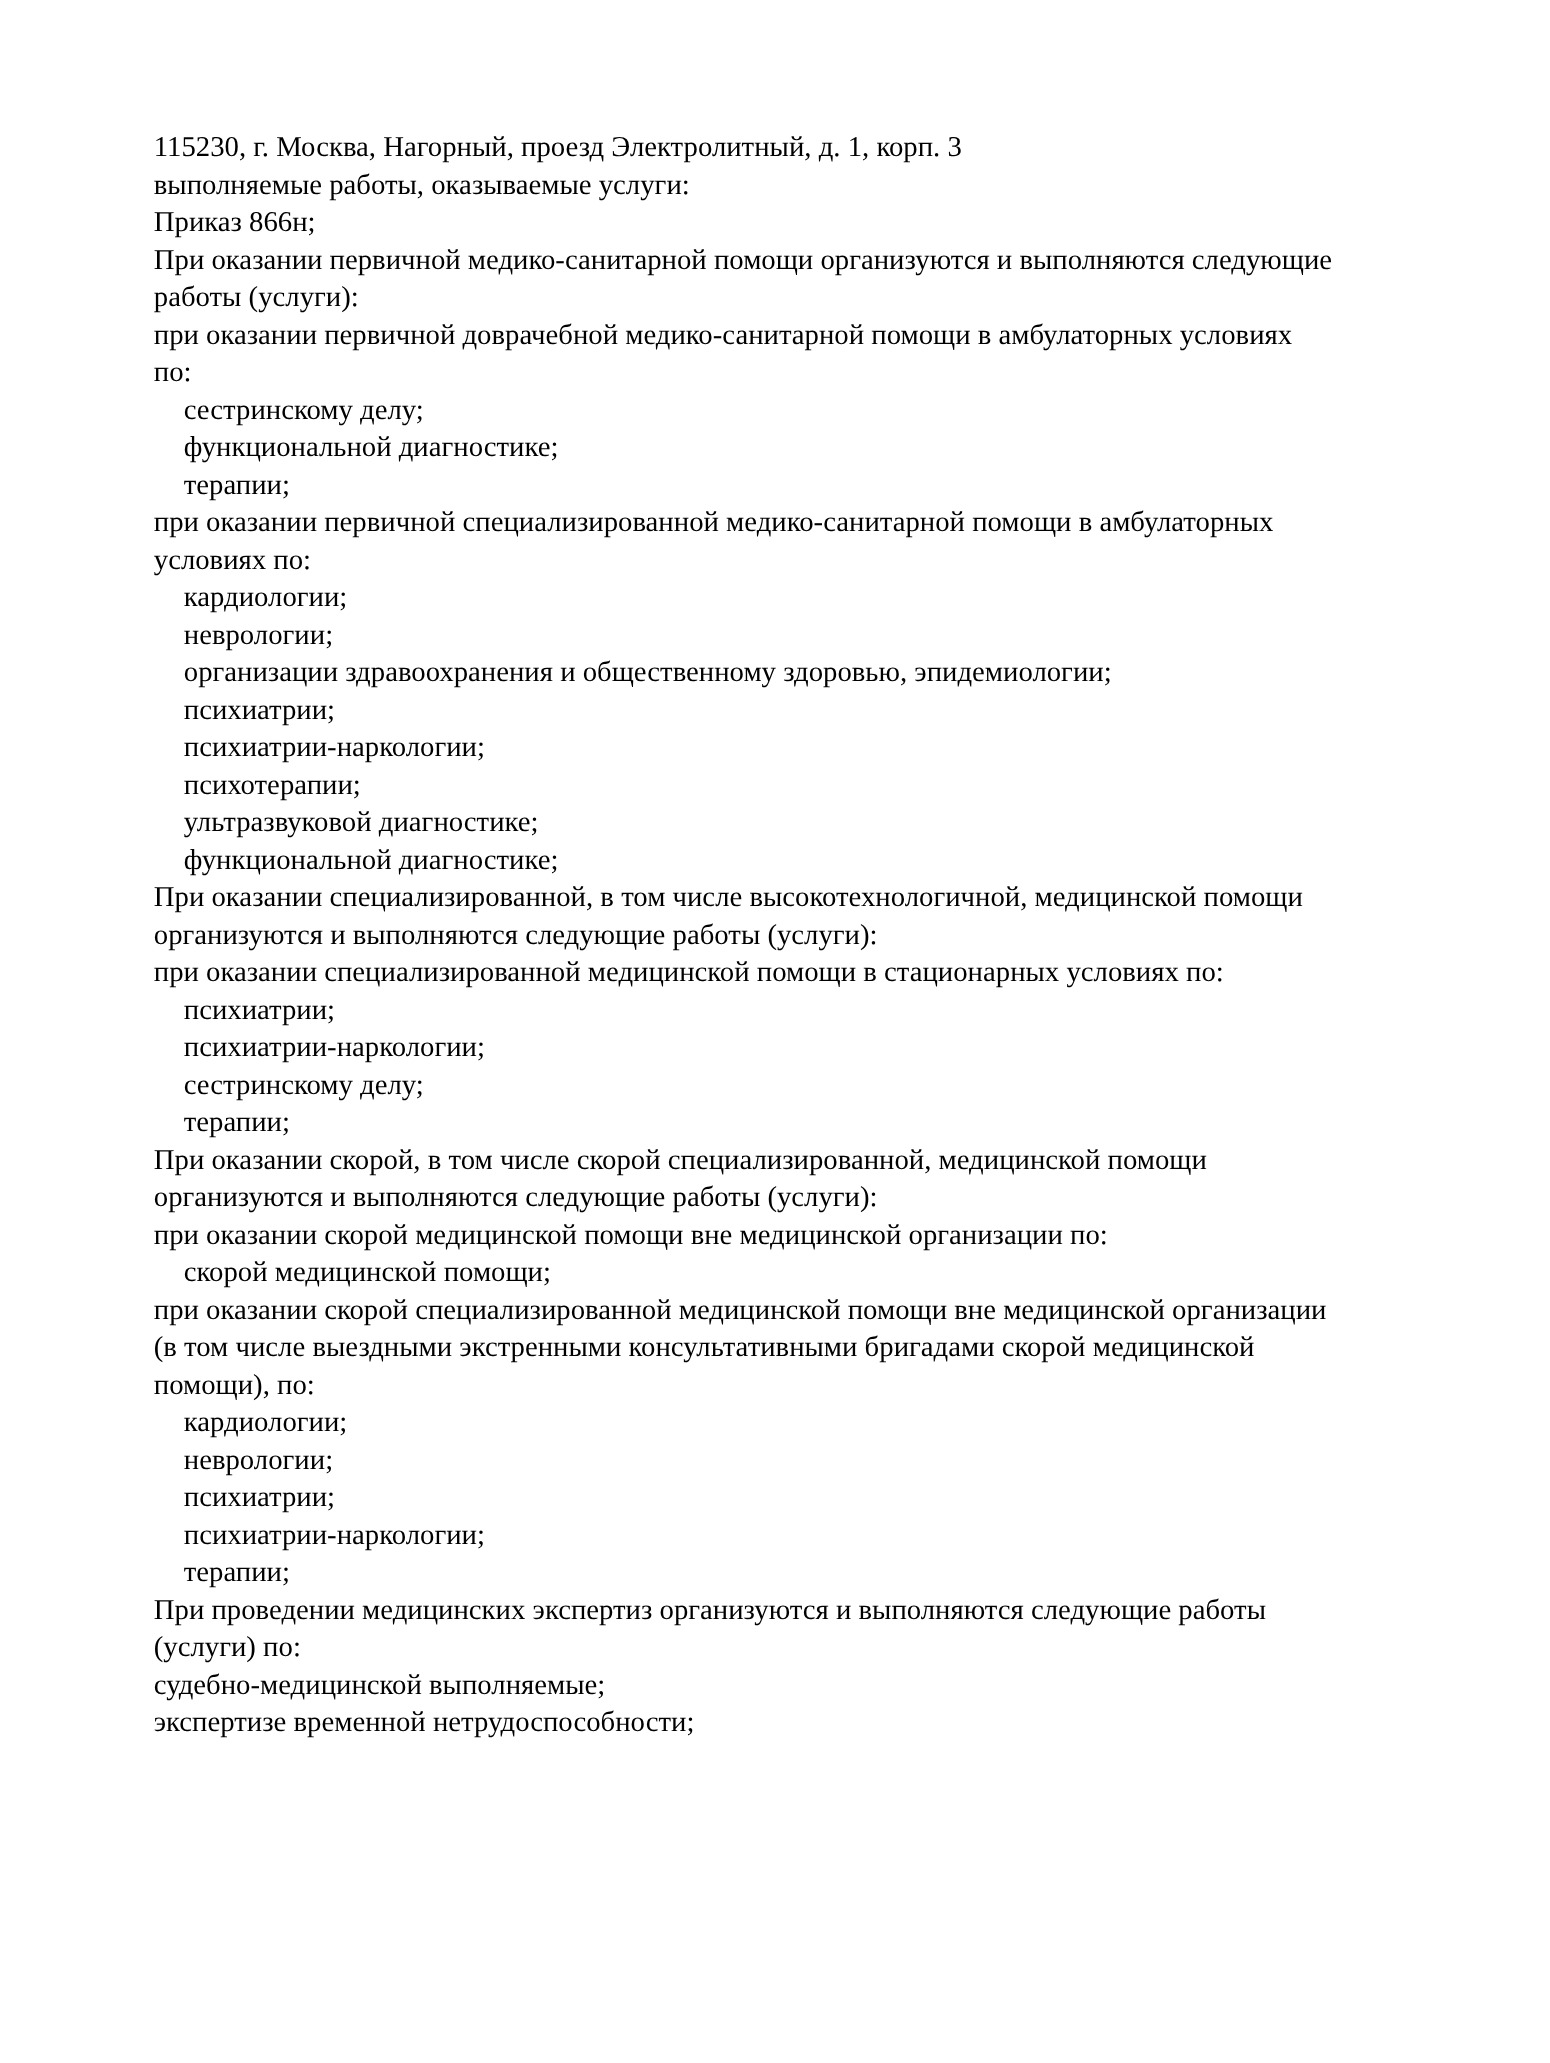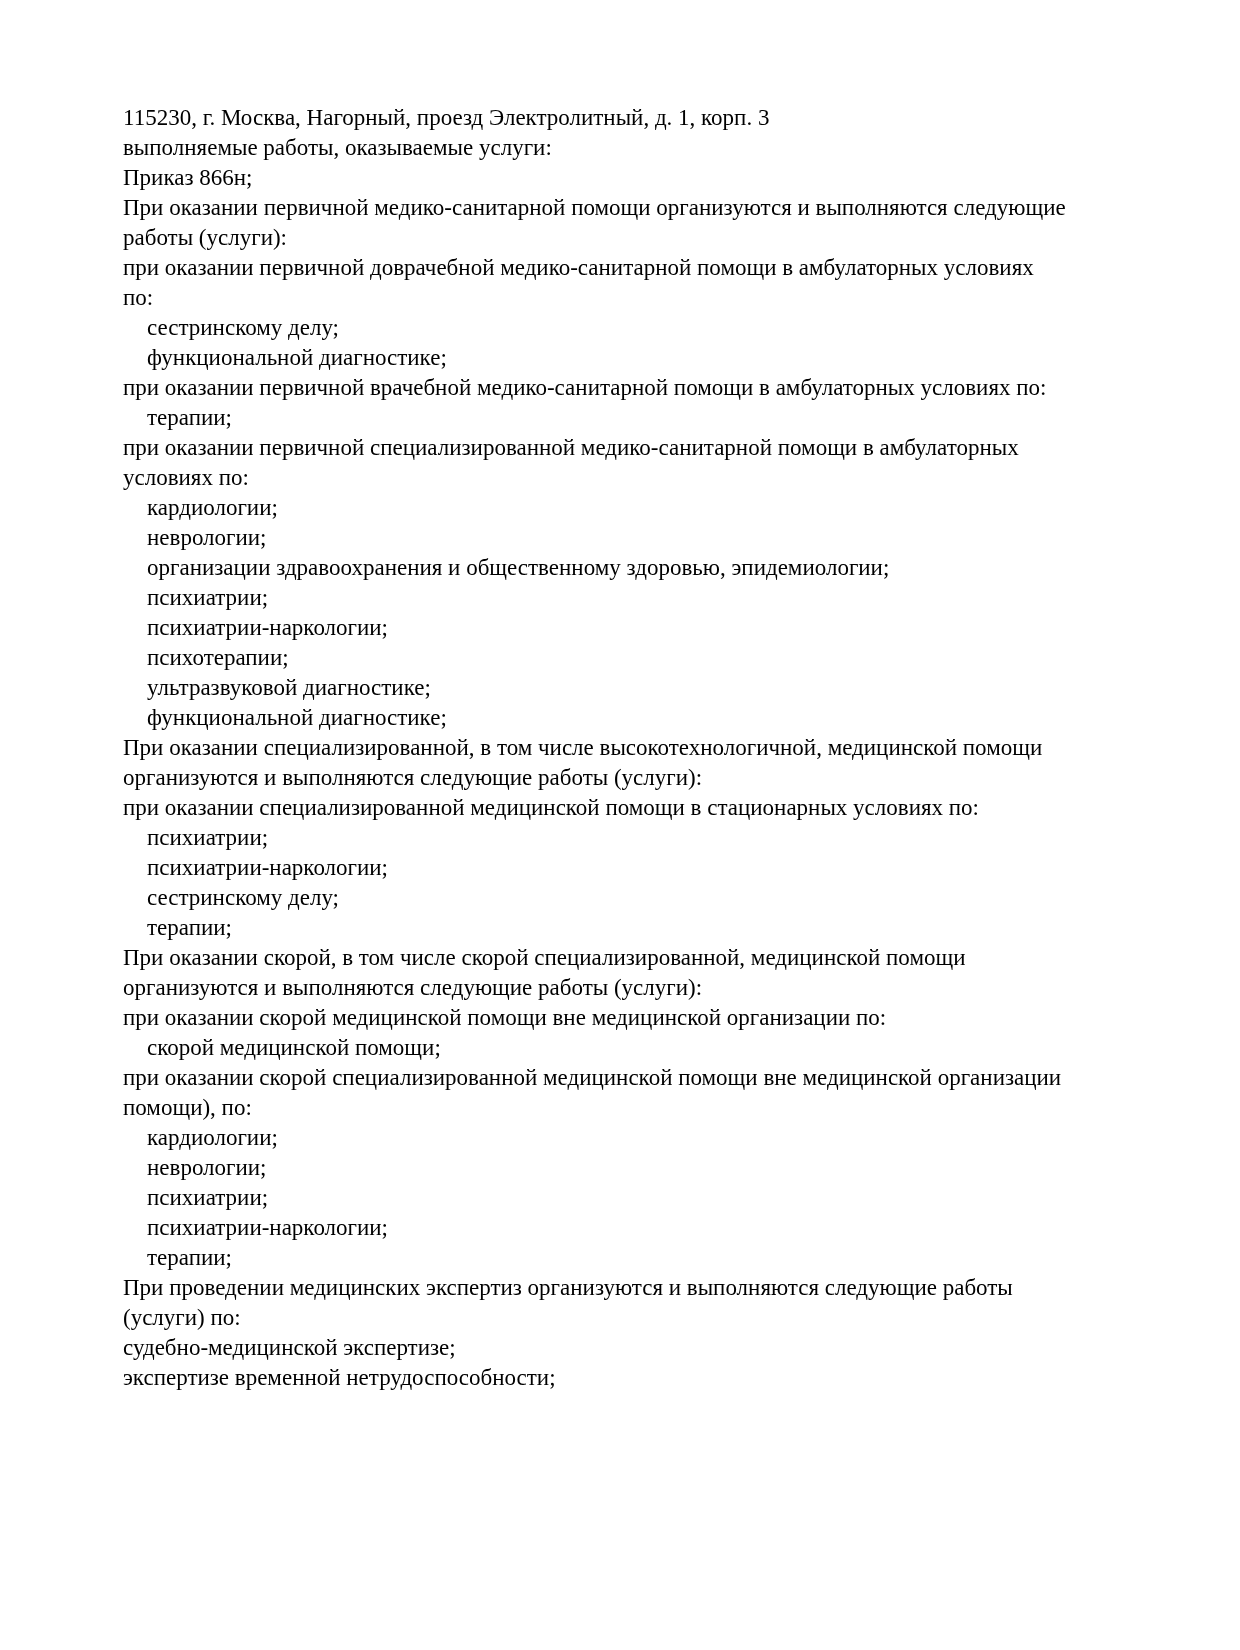--- a/index.html
+++ b/index.html
@@ -43,21 +43,20 @@
   <div id="text-block">
       <div class="line ind0">115230, г. Москва, Нагорный, проезд Электролитный, д. 1, корп. 3</div>
       <div class="line ind0">выполняемые работы, оказываемые услуги:</div>
       <div class="line ind0">Приказ 866н;</div>
       <div class="line ind0">При оказании первичной медико-санитарной помощи организуются и выполняются следующие</div>
       <div class="line ind0">работы (услуги):</div>
       <div class="line ind1">при оказании первичной доврачебной медико-санитарной помощи в амбулаторных условиях</div>
       <div class="line ind0">по:</div>
       <div class="line ind2">сестринскому делу;</div>
       <div class="line ind2">функциональной диагностике;</div>
-      <div class="line ind1">при оказании первичной врачебной медико-санитарной помощи в амбулаторных условиях по:</div>
       <div class="line ind2">терапии;</div>
       <div class="line ind1">при оказании первичной специализированной медико-санитарной помощи в амбулаторных</div>
       <div class="line ind0">условиях по:</div>
       <div class="line ind2">кардиологии;</div>
       <div class="line ind2">неврологии;</div>
       <div class="line ind2">организации здравоохранения и общественному здоровью, эпидемиологии;</div>
       <div class="line ind2">психиатрии;</div>
       <div class="line ind2">психиатрии-наркологии;</div>
       <div class="line ind2">психотерапии;</div>
       <div class="line ind2">ультразвуковой диагностике;</div>
@@ -67,24 +66,25 @@
       <div class="line ind1">при оказании специализированной медицинской помощи в стационарных условиях по:</div>
       <div class="line ind2">психиатрии;</div>
       <div class="line ind2">психиатрии-наркологии;</div>
       <div class="line ind2">сестринскому делу;</div>
       <div class="line ind2">терапии;</div>
       <div class="line ind0">При оказании скорой, в том числе скорой специализированной, медицинской помощи</div>
       <div class="line ind0">организуются и выполняются следующие работы (услуги):</div>
       <div class="line ind1">при оказании скорой медицинской помощи вне медицинской организации по:</div>
       <div class="line ind2">скорой медицинской помощи;</div>
       <div class="line ind1">при оказании скорой специализированной медицинской помощи вне медицинской организации</div>
+      <div class="line ind0">(в том числе выездными экстренными консультативными бригадами скорой медицинской</div>
       <div class="line ind0">помощи), по:</div>
       <div class="line ind2">кардиологии;</div>
       <div class="line ind2">неврологии;</div>
       <div class="line ind2">психиатрии;</div>
       <div class="line ind2">психиатрии-наркологии;</div>
       <div class="line ind2">терапии;</div>
       <div class="line ind0">При проведении медицинских экспертиз организуются и выполняются следующие работы</div>
       <div class="line ind0">(услуги) по:</div>
-      <div class="line ind1">судебно-медицинской экспертизе;</div>
+      <div class="line ind1">судебно-медицинской выполняемые;</div>
       <div class="line ind1">экспертизе временной нетрудоспособности;</div>
     </div>
 </div>
 
 </body></html>

